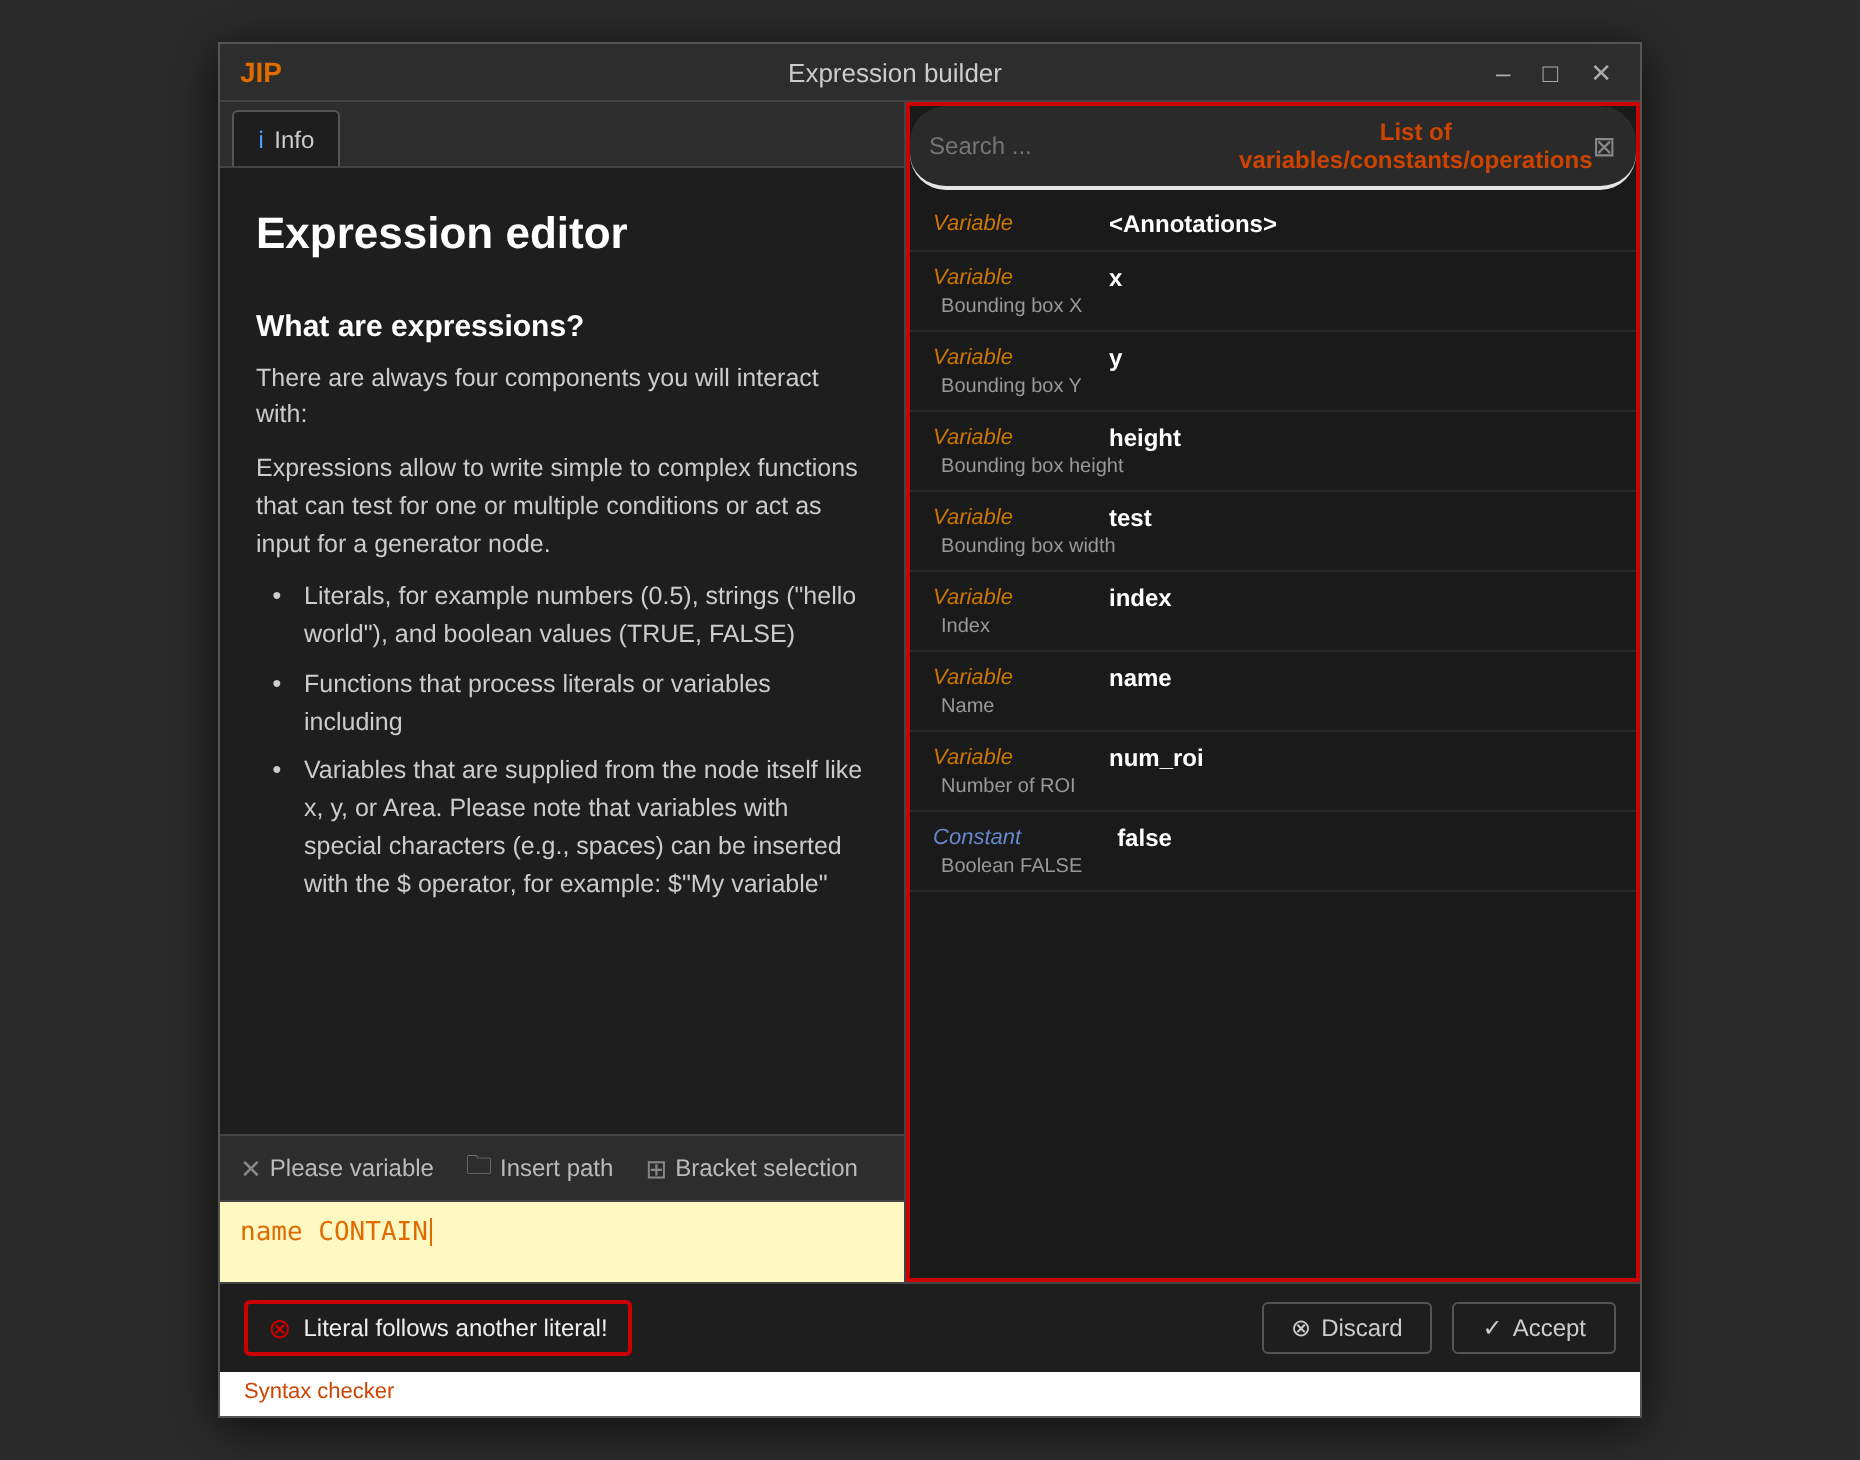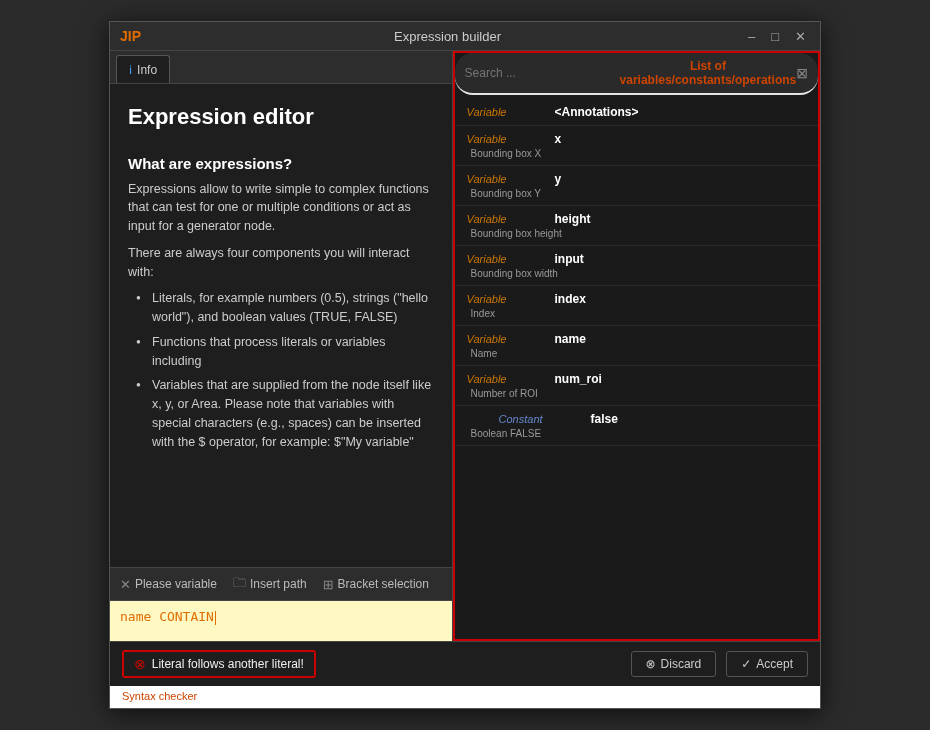--- a/index.html
+++ b/index.html
@@ -199,21 +199,21 @@
     }
     .var-item {
       padding: 6px 12px;
       border-bottom: 1px solid #2a2a2a;
     }
     .var-type {
       font-size: 11px;
       color: #cc7700;
       font-style: italic;
     }
-    .var-type.constant { color: #6688cc; margin-left: 32px; }
+    .var-type.constant { color: #6688cc; }
     .var-name {
       font-size: 12px;
       font-weight: bold;
       color: #fff;
       margin-left: 4px;
     }
     .var-desc {
       font-size: 10px;
       color: #999;
       padding-left: 4px;
@@ -305,22 +305,22 @@
       <div class="tab-bar">
         <div class="tab">
           <span class="tab-icon">ℹ</span>
           <span>Info</span>
         </div>
       </div>
 
       <div class="editor-area scrollbar-thin">
         <div class="editor-title">Expression editor</div>
         <div class="section-heading">What are expressions?</div>
+        <p>There are always four components you will interact with:</p>
         <p>Expressions allow to write simple to complex functions that can test for one or multiple conditions or act as input for a generator node.</p>
-        <p>There are always four components you will interact with:</p>
         <ul>
           <li>Literals, for example numbers (0.5), strings ("hello world"), and boolean values (TRUE, FALSE)</li>
           <li>Functions that process literals or variables including</li>
           <li>Variables that are supplied from the node itself like x, y, or Area. Please note that variables with special characters (e.g., spaces) can be inserted with the $ operator, for example: $"My variable"</li>
         </ul>
       </div>
 
       <div class="toolbar">
         <div class="toolbar-item">
           <span class="t-icon">✕</span>
@@ -371,21 +371,21 @@
           <div class="var-item">
             <div class="var-row">
               <span class="var-type">Variable</span>
               <span class="var-name"> height</span>
             </div>
             <div class="var-desc">Bounding box height</div>
           </div>
           <div class="var-item">
             <div class="var-row">
               <span class="var-type">Variable</span>
-              <span class="var-name"> input</span>
+              <span class="var-name"> test</span>
             </div>
             <div class="var-desc">Bounding box width</div>
           </div>
           <div class="var-item">
             <div class="var-row">
               <span class="var-type">Variable</span>
               <span class="var-name"> index</span>
             </div>
             <div class="var-desc">Index</div>
           </div>

